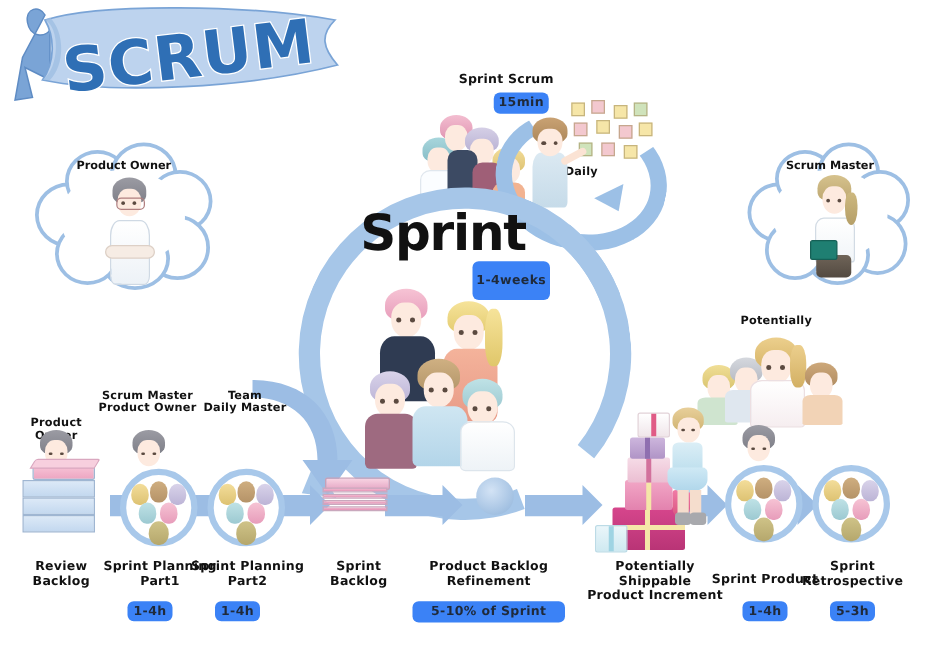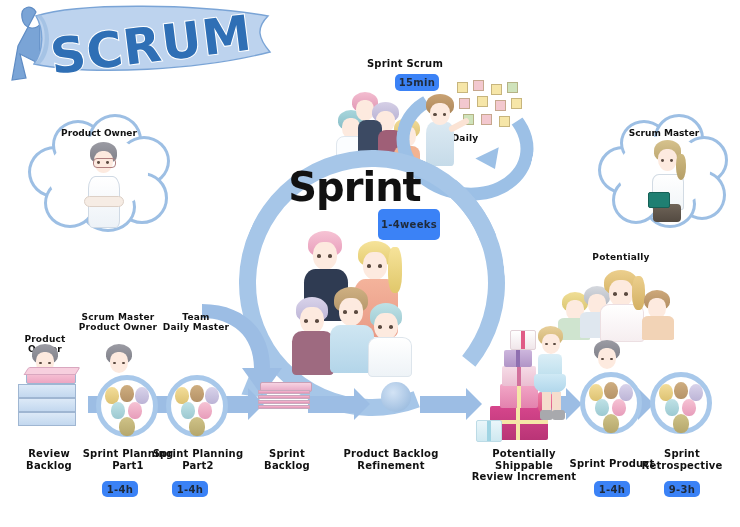--- a/index.html
+++ b/index.html
@@ -427,20 +427,21 @@
     <div class="sb-layer" style="left:0px;top:8px;width:52px;"></div>
     <div class="sb-layer" style="left:0px;top:13px;width:52px;"></div>
     <div class="sb-layer" style="left:0px;top:18px;width:52px;"></div>
     <div class="sb-layer" style="left:0px;top:23px;width:52px;"></div>
   </div>
   <div class="lbl" style="left:252px;top:448px;width:70px;font-size:10px;">Sprint
 Backlog</div>
 
   <div class="lbl" style="left:324px;top:448px;width:134px;font-size:10px;">Product Backlog
 Refinement</div>
+  <div class="badge" style="left:330px;top:481px;width:122px;height:17px;font-size:10px;">5-10% of Sprint</div>
 
   <div class="abs" style="left:476px;top:330px;width:92px;height:110px;">
     <div class="gift" style="left:14px;top:76px;width:58px;height:34px;background:linear-gradient(180deg,#d6468c,#b93476);">
       <div class="ribv" style="left:26px;"></div>
         <div class="ribh" style="top:14px;"></div>
       </div>
     <div class="gift" style="left:24px;top:54px;width:38px;height:24px;background:linear-gradient(180deg,#f2a7c6,#e382ae);">
       <div class="ribv" style="left:17px;"></div>
       </div>
     <div class="gift" style="left:26px;top:36px;width:34px;height:20px;background:linear-gradient(180deg,#f6dce7,#ebbed2);">
@@ -466,21 +467,21 @@
       <div style="position:absolute;left:14px;top:66px;width:9px;height:22px;background:#f5ddcd;"></div>
       <div style="position:absolute;left:24px;top:66px;width:9px;height:22px;background:#f5ddcd;"></div>
       <div style="position:absolute;left:12px;top:84px;width:13px;height:10px;background:#a8a9ad;border-radius:3px;"></div>
       <div style="position:absolute;left:24px;top:84px;width:13px;height:10px;background:#a8a9ad;border-radius:3px;"></div>
       <div class="gift" style="left:-18px;top:4px;width:24px;height:18px;background:linear-gradient(180deg,#ffffff,#f0e6ea);border:1px solid #e2d2d8;">
         <div class="ribv" style="left:10px;background:#e05b86;"></div>
         </div>
     </div>
   </div>
   <div class="lbl" style="left:462px;top:448px;width:124px;font-size:10px;">Potentially Shippable
-Review Increment</div>
+Product Increment</div>
 
   <div class="teamcircle" style="left:580px;top:372px;">
     <div class="mini" style="position:absolute;left:4px;top:7px;width:14px;height:17px;background:linear-gradient(180deg,#f3dd9a,#ddc272);"></div>
     <div class="mini" style="position:absolute;left:19px;top:5px;width:14px;height:17px;background:linear-gradient(180deg,#cfae80,#b59368);"></div>
     <div class="mini" style="position:absolute;left:34px;top:7px;width:14px;height:17px;background:linear-gradient(180deg,#d9d3ea,#bcb4d6);"></div>
     <div class="mini" style="position:absolute;left:10px;top:22px;width:14px;height:17px;background:linear-gradient(180deg,#bfe2e6,#9cc9d1);"></div>
     <div class="mini" style="position:absolute;left:27px;top:22px;width:14px;height:17px;background:linear-gradient(180deg,#f6c3d4,#e79cba);"></div>
     <div class="mini" style="position:absolute;left:18px;top:37px;width:16px;height:19px;background:linear-gradient(180deg,#cfc388,#b5a76c);"></div>
   </div>
   <div class="lbl" style="left:566px;top:458px;width:92px;font-size:10px;">Sprint Product</div>
@@ -489,15 +490,15 @@
   <div class="teamcircle" style="left:650px;top:372px;">
     <div class="mini" style="position:absolute;left:4px;top:7px;width:14px;height:17px;background:linear-gradient(180deg,#f3dd9a,#ddc272);"></div>
     <div class="mini" style="position:absolute;left:19px;top:5px;width:14px;height:17px;background:linear-gradient(180deg,#cfae80,#b59368);"></div>
     <div class="mini" style="position:absolute;left:34px;top:7px;width:14px;height:17px;background:linear-gradient(180deg,#d9d3ea,#bcb4d6);"></div>
     <div class="mini" style="position:absolute;left:10px;top:22px;width:14px;height:17px;background:linear-gradient(180deg,#bfe2e6,#9cc9d1);"></div>
     <div class="mini" style="position:absolute;left:27px;top:22px;width:14px;height:17px;background:linear-gradient(180deg,#f6c3d4,#e79cba);"></div>
     <div class="mini" style="position:absolute;left:18px;top:37px;width:16px;height:19px;background:linear-gradient(180deg,#cfc388,#b5a76c);"></div>
   </div>
   <div class="lbl" style="left:636px;top:448px;width:92px;font-size:10px;">Sprint
 Retrospective</div>
-  <div class="badge" style="left:664px;top:481px;width:36px;height:16px;font-size:10px;">9-3h</div>
+  <div class="badge" style="left:664px;top:481px;width:36px;height:16px;font-size:10px;">5-3h</div>
 
 </div>
 
 </body></html>

